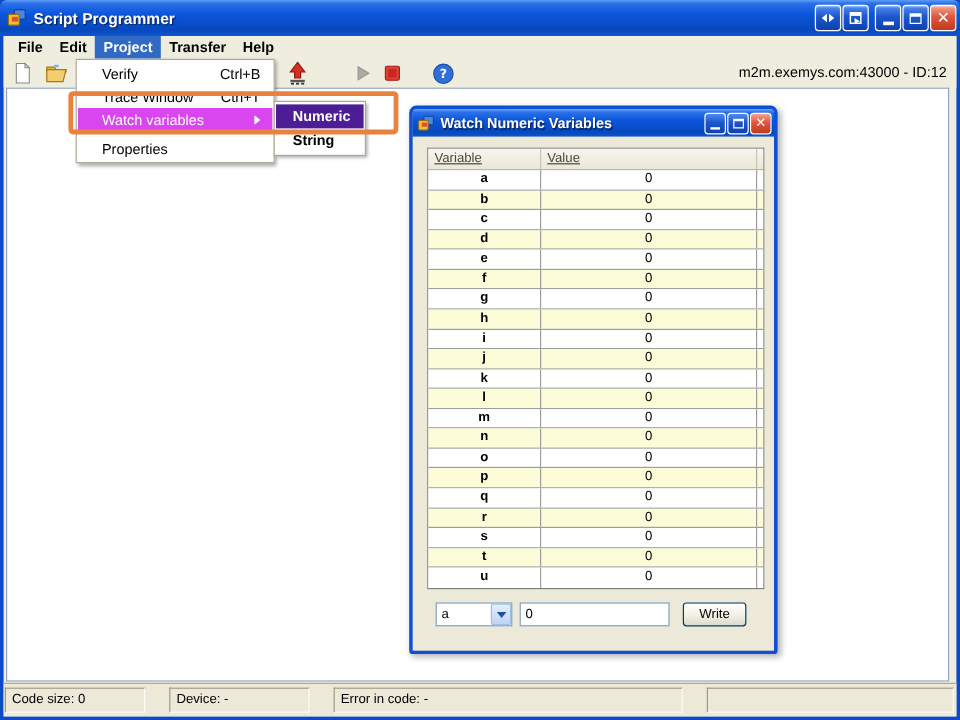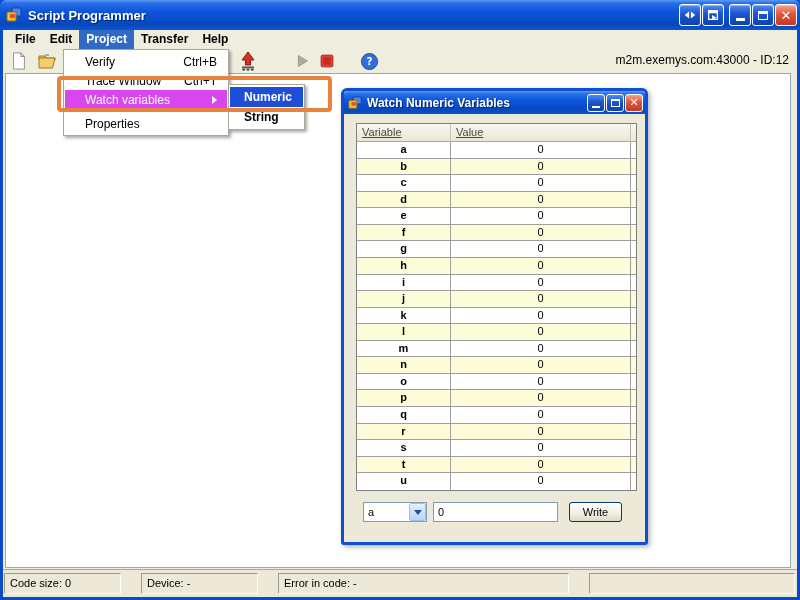--- a/index.html
+++ b/index.html
@@ -52,21 +52,21 @@
   .pmi { height:19px; display:flex; align-items:center; padding:0 10px 0 20px; white-space:nowrap; }
   .pmi .sc { margin-left:auto; }
   .pmi.hl { background:#d946ef; color:#fff; }
   .pmi.gapb { margin-bottom:5px; }
   .subarrow { margin-left:auto; width:0; height:0; border-left:5px solid #fff;
     border-top:4px solid transparent; border-bottom:4px solid transparent; }
 
   .smenu { position:absolute; left:228px; top:84px; width:77px; background:#fff;
     border:1px solid #ACA899; box-shadow:2px 2px 3px rgba(0,0,0,.35); z-index:30; padding:2px 1px; }
   .smi { height:20px; display:flex; align-items:center; padding:0 6px 0 14px; font-weight:bold; }
-  .smi.hl { background:#1d4ed8; color:#fff; }
+  .smi.hl { background:#4c1d95; color:#fff; }
 
   
   .annot { position:absolute; left:57px; top:76px; width:275px; height:36px;
     border:4px solid #E8823C; border-radius:4px; z-index:40; pointer-events:none; }
 
   
   .childwin { position:absolute; left:341px; top:88px; width:307px; height:457px; z-index:10;
     border:3px solid #0E4FD4; border-radius:6px 6px 3px 3px;
     box-shadow:2px 2px 5px rgba(0,0,0,.3); background:#ECE9D8; }
   .ctitle { height:23px; margin:-0px; background:linear-gradient(180deg,#5C9CF5 0%,#2A70E8 12%,#0D55DC 40%,#0648BE 84%,#0E56CC 100%);

